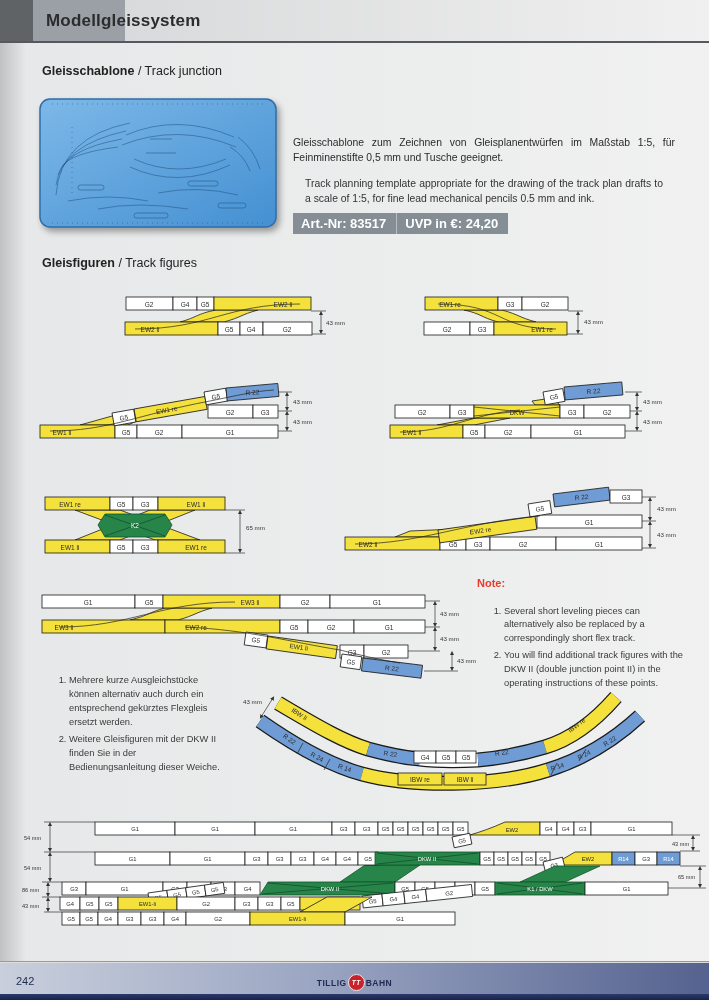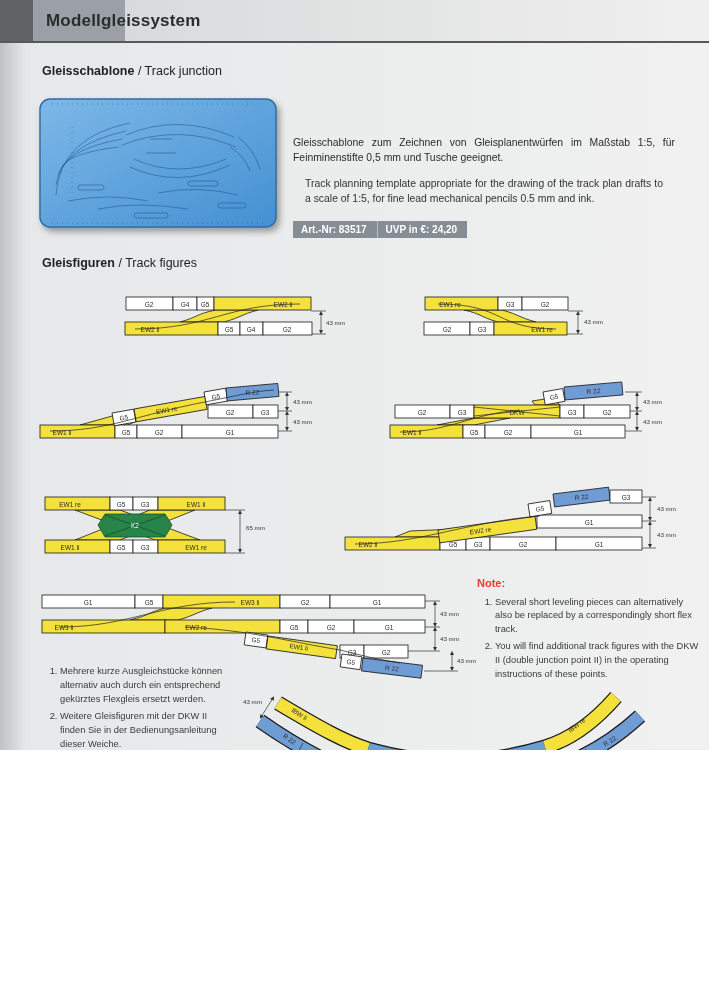--- a/index.html
+++ b/index.html
@@ -1,39 +1,39 @@
 <!DOCTYPE html>
 <html><head>
 <meta charset="utf-8">
 <style>
   html,body{margin:0;padding:0;}
-  .page{position:relative;width:709px;height:750px;overflow:hidden;
+  .page{position:relative;width:709px;height:1000px;overflow:hidden;
         background:linear-gradient(90deg,#bfc1c3 0px,#e7e8e9 26px,#eceded 60%,#f1f1f1 100%);
         font-family:"Liberation Sans",sans-serif;color:#2b2b2b;}
   
   .hdr-sq1{position:absolute;left:0;top:0;width:33px;height:41px;background:#5f6366;}
   .hdr-sq2{position:absolute;left:33px;top:0;width:92px;height:41px;background:#9aa0a5;}
   .hdr-bg{position:absolute;left:125px;top:0;right:0;height:41px;background:linear-gradient(90deg,#d9dadb,#f0f0f0);}
   .hdr-line{position:absolute;left:0;top:41px;right:0;height:2px;background:#55595d;}
   .hdr-title{position:absolute;left:46px;top:11px;font-size:17px;font-weight:bold;color:#2a2c2e;letter-spacing:.2px;}
   .h2{position:absolute;font-size:12.5px;color:#222;}
   .h2 .b{font-weight:bold;}
   
   .stencil{position:absolute;left:38px;top:97px;width:242px;height:134px;filter:drop-shadow(3px 4px 3px rgba(0,0,0,.35));}
   
   .desc{position:absolute;left:293px;top:136px;width:382px;font-size:10.4px;line-height:1.4;text-align:justify;}
   .desc .de{font-weight:normal;margin:0 0 1px 0;}
   .desc .en{margin:12px;color:#333;}
-  .badges{position:absolute;left:293px;top:221px;font-size:10px;font-weight:bold;color:#fff;text-align:right;}
+  .badges{position:absolute;left:293px;top:213px;font-size:13px;font-weight:bold;color:#fff;text-align:right;}
   .badges span{display:inline-block;background:#858d95;padding:3px 10px 3px 8px;}
   .badges span+span{border-left:1px solid #b8bdc2;}
   
   .notebox{position:absolute;font-size:9.3px;line-height:1.5;color:#3a3a3a;}
   .notebox .ttl{color:#e8392c;font-weight:bold;font-size:11px;margin:0 0 3px 0;}
-  .notebox ol{margin:4px;padding-left:14px;}
+  .notebox ol{margin:13px;padding-left:14px;}
   .notebox li{margin-bottom:3px;}
   #hinweise{left:42px;top:661px;width:196px;}
   #note{left:477px;top:575px;width:228px;}
   
   .foot-line{position:absolute;left:0;top:961px;right:0;height:2px;background:linear-gradient(#777,#fff);}
   .foot-bar{position:absolute;left:0;top:963px;right:0;height:37px;
             background:linear-gradient(90deg,#c9cfdc,#9aa5c2 45%,#55628f);}
   .foot-bar:after{content:"";position:absolute;left:0;right:0;bottom:0;height:6px;background:linear-gradient(#2c3a6b,#18234b);}
   .foot-page{position:absolute;left:16px;top:12px;font-size:11px;font-weight:normal;color:#1e2a52;}
   .brand{position:absolute;left:0;right:0;top:11px;text-align:center;font-size:0;}

